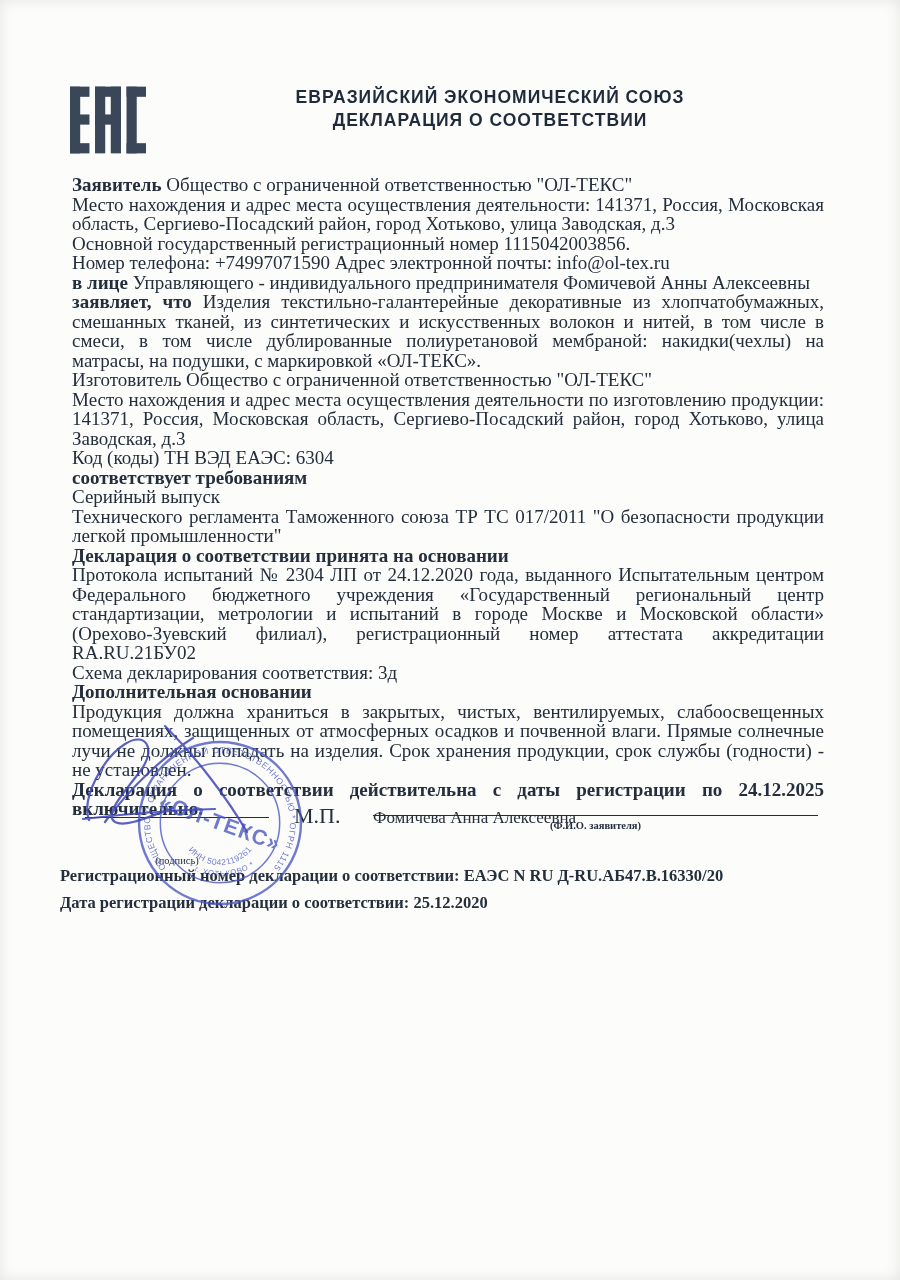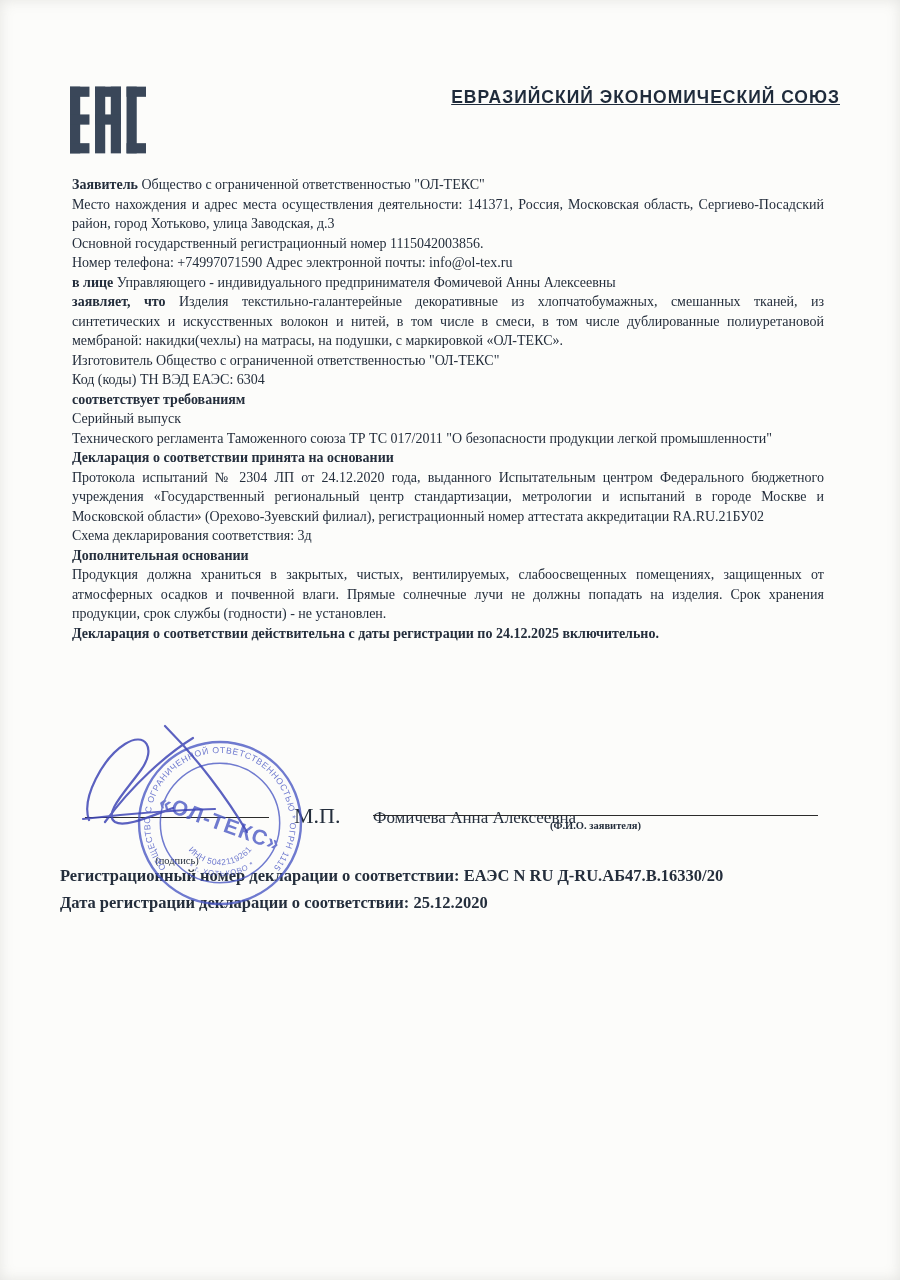--- a/index.html
+++ b/index.html
@@ -17,30 +17,30 @@
     font-family:"Liberation Serif", serif;
     color:var(--text-ink);
     overflow:hidden;
   }
   .page-edge{position:absolute;inset:0;box-shadow:inset 0 0 14px rgba(120,120,115,.18);pointer-events:none;}
 
   
   .eac-logo{position:absolute;left:70px;top:84px;width:76px;height:72px;color:var(--logo-navy);}
   .title{
     position:absolute;left:140px;top:86px;width:700px;
-    text-align:right;
+    text-align:center;
     font-family:"Liberation Sans", sans-serif;
     font-weight:bold;font-size:17.5px;line-height:23px;
-    letter-spacing:1px;color:#1f2b3b;text-decoration:underline;
+    letter-spacing:1px;color:#1f2b3b;
   }
 
   
   .body-text{
     position:absolute;left:72px;top:175px;width:752px;
-    font-size:14px;line-height:19.5px;
+    font-size:19px;line-height:19.5px;
     text-align:justify;
   }
   .body-text p{margin:0;}
   .body-text b{font-weight:bold;}
 
   
   .sig-line{position:absolute;left:85px;top:800px;width:184px;height:18px;border-bottom:1.6px solid var(--line-ink);}
   .sig-label{position:absolute;left:85px;top:821px;width:184px;text-align:center;font-size:10.5px;margin-top:34px;}
   .mp{position:absolute;left:294px;top:803px;font-size:22px;}
   .fio-name{position:absolute;left:373px;top:808px;width:445px;text-align:left;font-size:17px;}
@@ -77,30 +77,32 @@
     <rect x="27" y="30" width="28" height="11"></rect>
 
     <rect x="61" y="0" width="11" height="72"></rect>
     <rect x="61" y="0" width="21" height="11"></rect>
     <rect x="61" y="61" width="21" height="11"></rect>
   </g>
 </svg>
 
 <div class="title">
   <div>ЕВРАЗИЙСКИЙ ЭКОНОМИЧЕСКИЙ СОЮЗ</div>
+  <div>ДЕКЛАРАЦИЯ О СООТВЕТСТВИИ</div>
 </div>
 
 <div class="body-text" id="body-paragraphs">
     <p><b>Заявитель</b><span> Общество с ограниченной ответственностью "ОЛ-ТЕКС"</span></p>
     <p><span>Место нахождения и адрес места осуществления деятельности: 141371, Россия, Московская область, Сергиево-Посадский район, город Хотьково, улица Заводская, д.3</span></p>
     <p><span>Основной государственный регистрационный номер 1115042003856.</span></p>
     <p><span>Номер телефона: +74997071590 Адрес электронной почты: info@ol-tex.ru</span></p>
     <p><b>в лице</b><span> Управляющего - индивидуального  предпринимателя Фомичевой Анны Алексеевны</span></p>
     <p><b>заявляет, что</b><span> Изделия текстильно-галантерейные декоративные из хлопчатобумажных, смешанных тканей, из синтетических и искусственных волокон и нитей, в том числе в смеси, в том числе дублированные полиуретановой мембраной: накидки(чехлы) на матрасы, на подушки, с маркировкой «ОЛ-ТЕКС».</span></p>
     <p><span>Изготовитель Общество с ограниченной ответственностью "ОЛ-ТЕКС"</span></p>
+    <p><span>Место нахождения и адрес места осуществления деятельности по изготовлению продукции: 141371, Россия, Московская область, Сергиево-Посадский район, город Хотьково, улица Заводская, д.3</span></p>
     <p><span>Код (коды) ТН ВЭД ЕАЭС: 6304</span></p>
     <p><b>соответствует требованиям</b></p>
     <p><span>Серийный выпуск</span></p>
     <p><span>Технического регламента Таможенного союза ТР ТС 017/2011 "О безопасности продукции легкой промышленности"</span></p>
     <p><b>Декларация о соответствии принята на основании</b></p>
     <p><span>Протокола испытаний № 2304 ЛП от 24.12.2020 года, выданного Испытательным центром Федерального бюджетного учреждения «Государственный региональный центр стандартизации, метрологии и испытаний в городе Москве и Московской области» (Орехово-Зуевский филиал), регистрационный номер аттестата аккредитации RA.RU.21БУ02</span></p>
     <p><span>Схема декларирования соответствия: 3д</span></p>
     <p><b>Дополнительная основании</b></p>
     <p><span>Продукция должна храниться в закрытых, чистых, вентилируемых, слабоосвещенных помещениях, защищенных от атмосферных осадков и почвенной влаги. Прямые солнечные лучи не должны попадать на изделия. Срок хранения продукции, срок службы (годности) - не установлен.</span></p>
     <p><b>Декларация о соответствии действительна с даты регистрации по 24.12.2025 включительно.</b></p>

